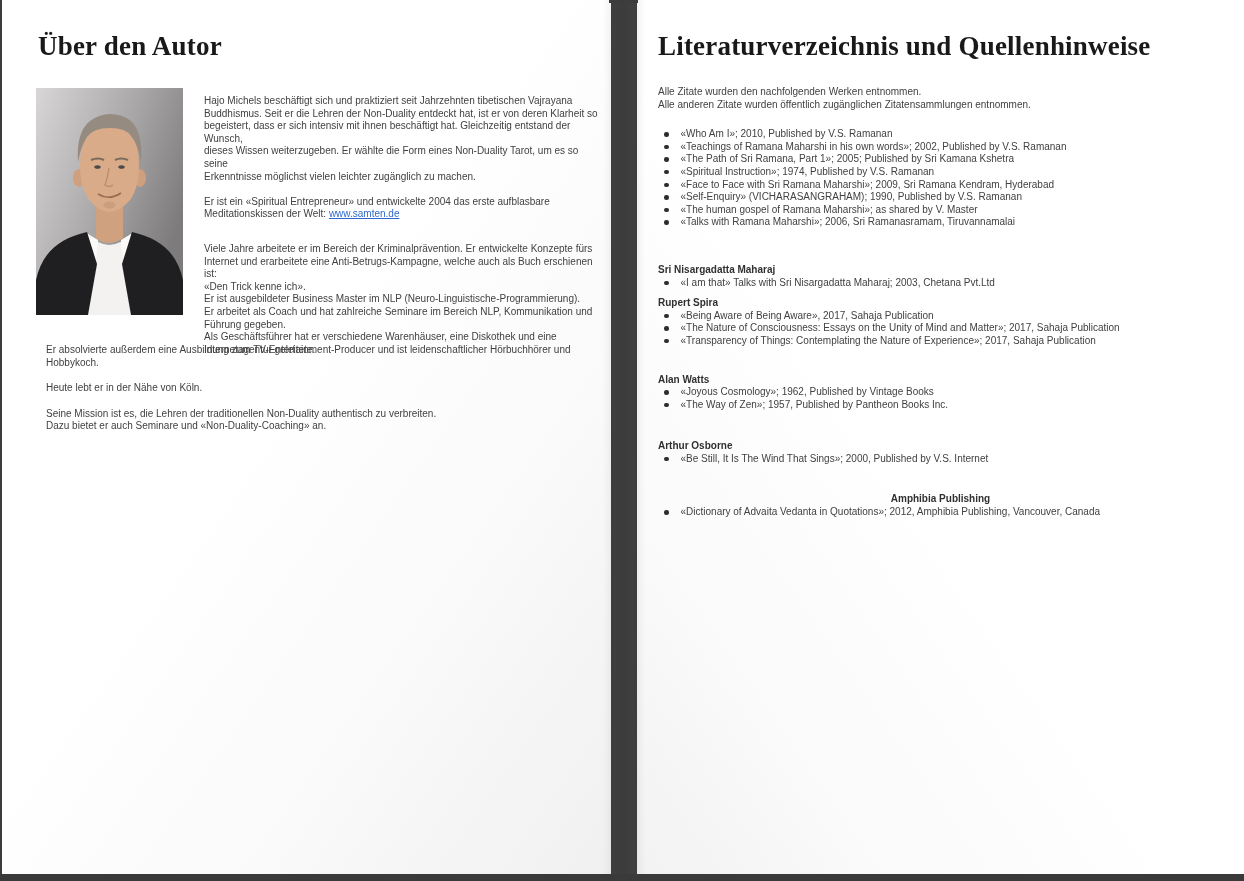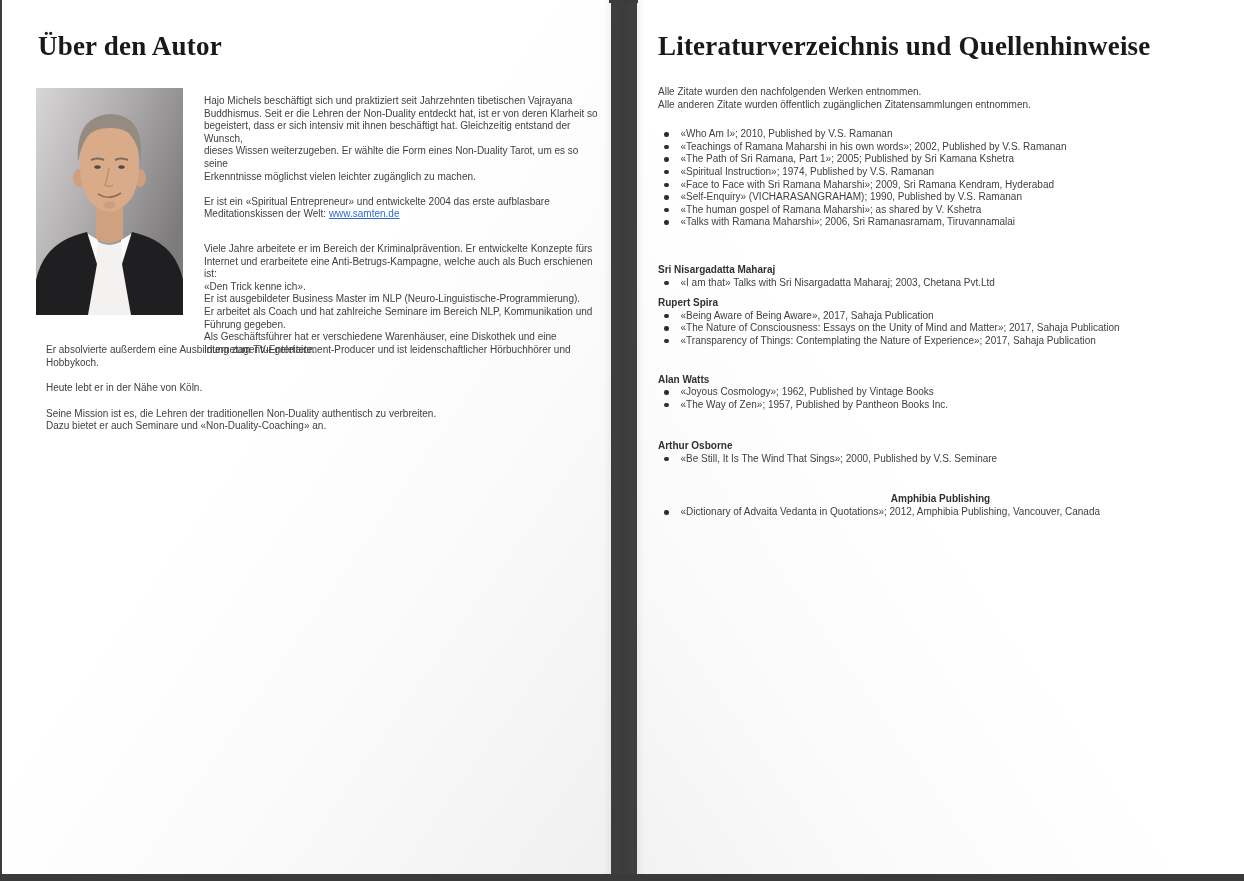--- a/index.html
+++ b/index.html
@@ -162,21 +162,21 @@
               <div class="biblio-item">
                 <span class="bullet"></span>
                 <span class="item-text">«Face to Face with Sri Ramana Maharshi»; 2009, Sri Ramana Kendram, Hyderabad</span>
               </div>
               <div class="biblio-item">
                 <span class="bullet"></span>
                 <span class="item-text">«Self-Enquiry» (VICHARASANGRAHAM); 1990, Published by V.S. Ramanan</span>
               </div>
               <div class="biblio-item">
                 <span class="bullet"></span>
-                <span class="item-text">«The human gospel of Ramana Maharshi»; as shared by V. Kshetra</span>
+                <span class="item-text">«The human gospel of Ramana Maharshi»; as shared by V. Master</span>
               </div>
               <div class="biblio-item">
                 <span class="bullet"></span>
                 <span class="item-text">«Talks with Ramana Maharshi»; 2006, Sri Ramanasramam, Tiruvannamalai</span>
               </div>
             </div>
   </div>
 
   <div class="section section-1">
     <div class="section-author">Sri Nisargadatta Maharaj</div>
@@ -218,21 +218,21 @@
                 <span class="item-text">«The Way of Zen»; 1957, Published by Pantheon Books Inc.</span>
               </div>
             </div>
   </div>
 
   <div class="section section-4">
     <div class="section-author">Arthur Osborne</div>
     <div class="section-items">
               <div class="biblio-item">
                 <span class="bullet"></span>
-                <span class="item-text">«Be Still, It Is The Wind That Sings»; 2000, Published by V.S. Seminare</span>
+                <span class="item-text">«Be Still, It Is The Wind That Sings»; 2000, Published by V.S. Internet</span>
               </div>
             </div>
   </div>
 
   <div class="section section-5">
     <div class="section-author">Amphibia Publishing</div>
     <div class="section-items">
               <div class="biblio-item">
                 <span class="bullet"></span>
                 <span class="item-text">«Dictionary of Advaita Vedanta in Quotations»; 2012, Amphibia Publishing, Vancouver, Canada</span>

